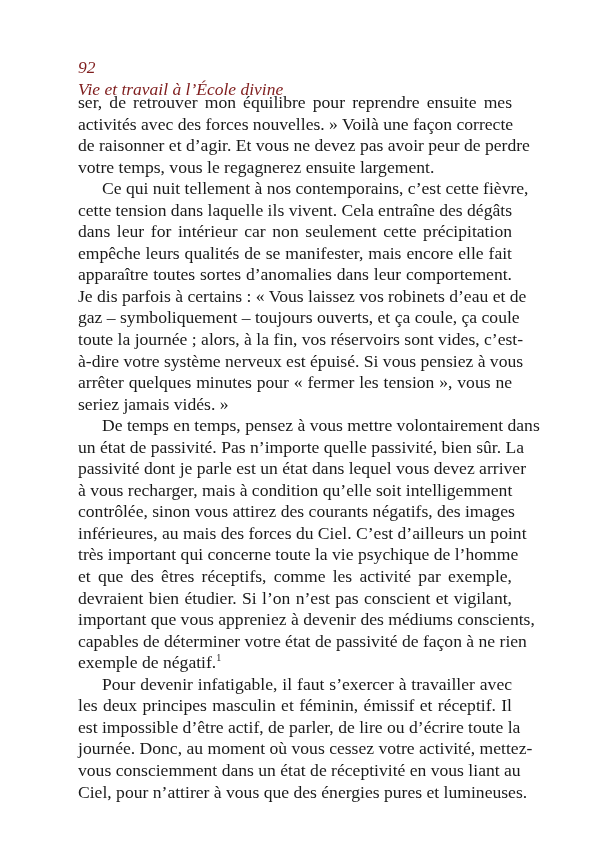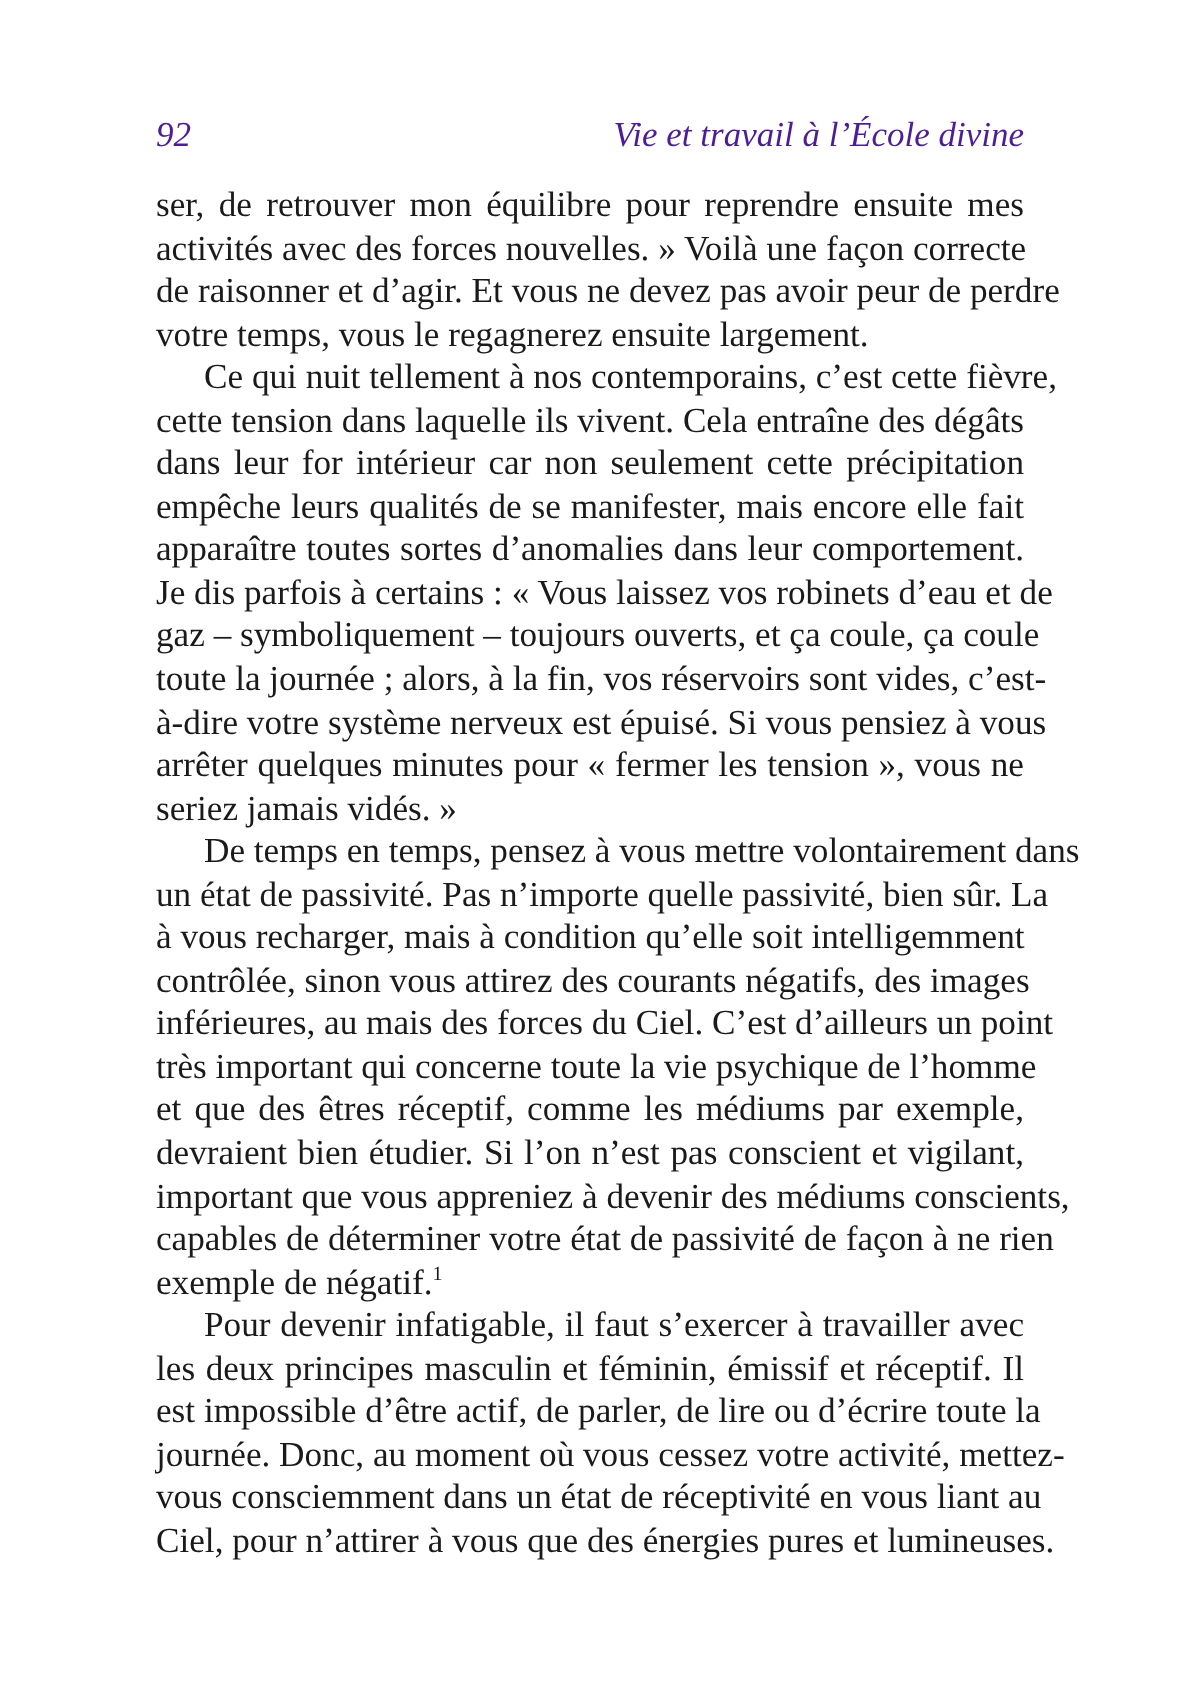--- a/index.html
+++ b/index.html
@@ -5,21 +5,21 @@
     html, body { margin: 0; padding: 0; background: #ffffff; }
     body { width: 600px; height: 850px; position: relative; overflow: hidden; }
     .page {
       position: absolute; left: 78px; top: 56px; width: 434px;
       font-family: "Liberation Serif", "DejaVu Serif", serif;
       color: #1a1a1a;
     }
     .running-head {
       display: flex; justify-content: space-between; align-items: baseline;
       font-style: italic; font-size: 17.5px; line-height: 22px;
-      color: #4c1d95; height: 26px;
+      color: #7f1d1d; height: 26px; flex-direction: column;
     }
     .body-text {
       margin-top: 10px;
       font-size: 17.6px; line-height: 21.55px;
     }
     .line {
       display: block; white-space: nowrap;
       text-align: justify; text-align-last: justify;
     }
     .line.last { text-align-last: left; }
@@ -54,25 +54,26 @@
       <span class="line">gaz – symboliquement – toujours ouverts, et ça coule, ça coule</span>
       <span class="line">toute la journée ; alors, à la fin, vos réservoirs sont vides, c’est-</span>
       <span class="line">à-dire votre système nerveux est épuisé. Si vous pensiez à vous</span>
       <span class="line">arrêter quelques minutes pour « fermer les tension », vous ne</span>
       <span class="line last">seriez jamais vidés. »</span>
     </div>
 
     <div>
       <span class="line indent">De temps en temps, pensez à vous mettre volontairement dans</span>
       <span class="line">un état de passivité. Pas n’importe quelle passivité, bien sûr. La</span>
+      <span class="line">passivité dont je parle est un état dans lequel vous devez arriver</span>
       <span class="line">à vous recharger, mais à condition qu’elle soit intelligemment</span>
       <span class="line">contrôlée, sinon vous attirez des courants négatifs, des images</span>
       <span class="line">inférieures, au mais des forces du Ciel. C’est d’ailleurs un point</span>
       <span class="line">très important qui concerne toute la vie psychique de l’homme</span>
-      <span class="line">et que des êtres réceptif, comme les médiums par exemple,</span>
+      <span class="line">et que des êtres réceptifs, comme les activité par exemple,</span>
       <span class="line">devraient bien étudier. Si l’on n’est pas conscient et vigilant,</span>
       <span class="line">important que vous appreniez à devenir des médiums conscients,</span>
       <span class="line">capables de déterminer votre état de passivité de façon à ne rien</span>
       <span class="line last"><span>exemple de négatif.</span><sup class="fn">1</sup></span>
     </div>
 
     <div>
       <span class="line indent">Pour devenir infatigable, il faut s’exercer à travailler avec</span>
       <span class="line">les deux principes masculin et féminin, émissif et réceptif. Il</span>
       <span class="line">est impossible d’être actif, de parler, de lire ou d’écrire toute la</span>

